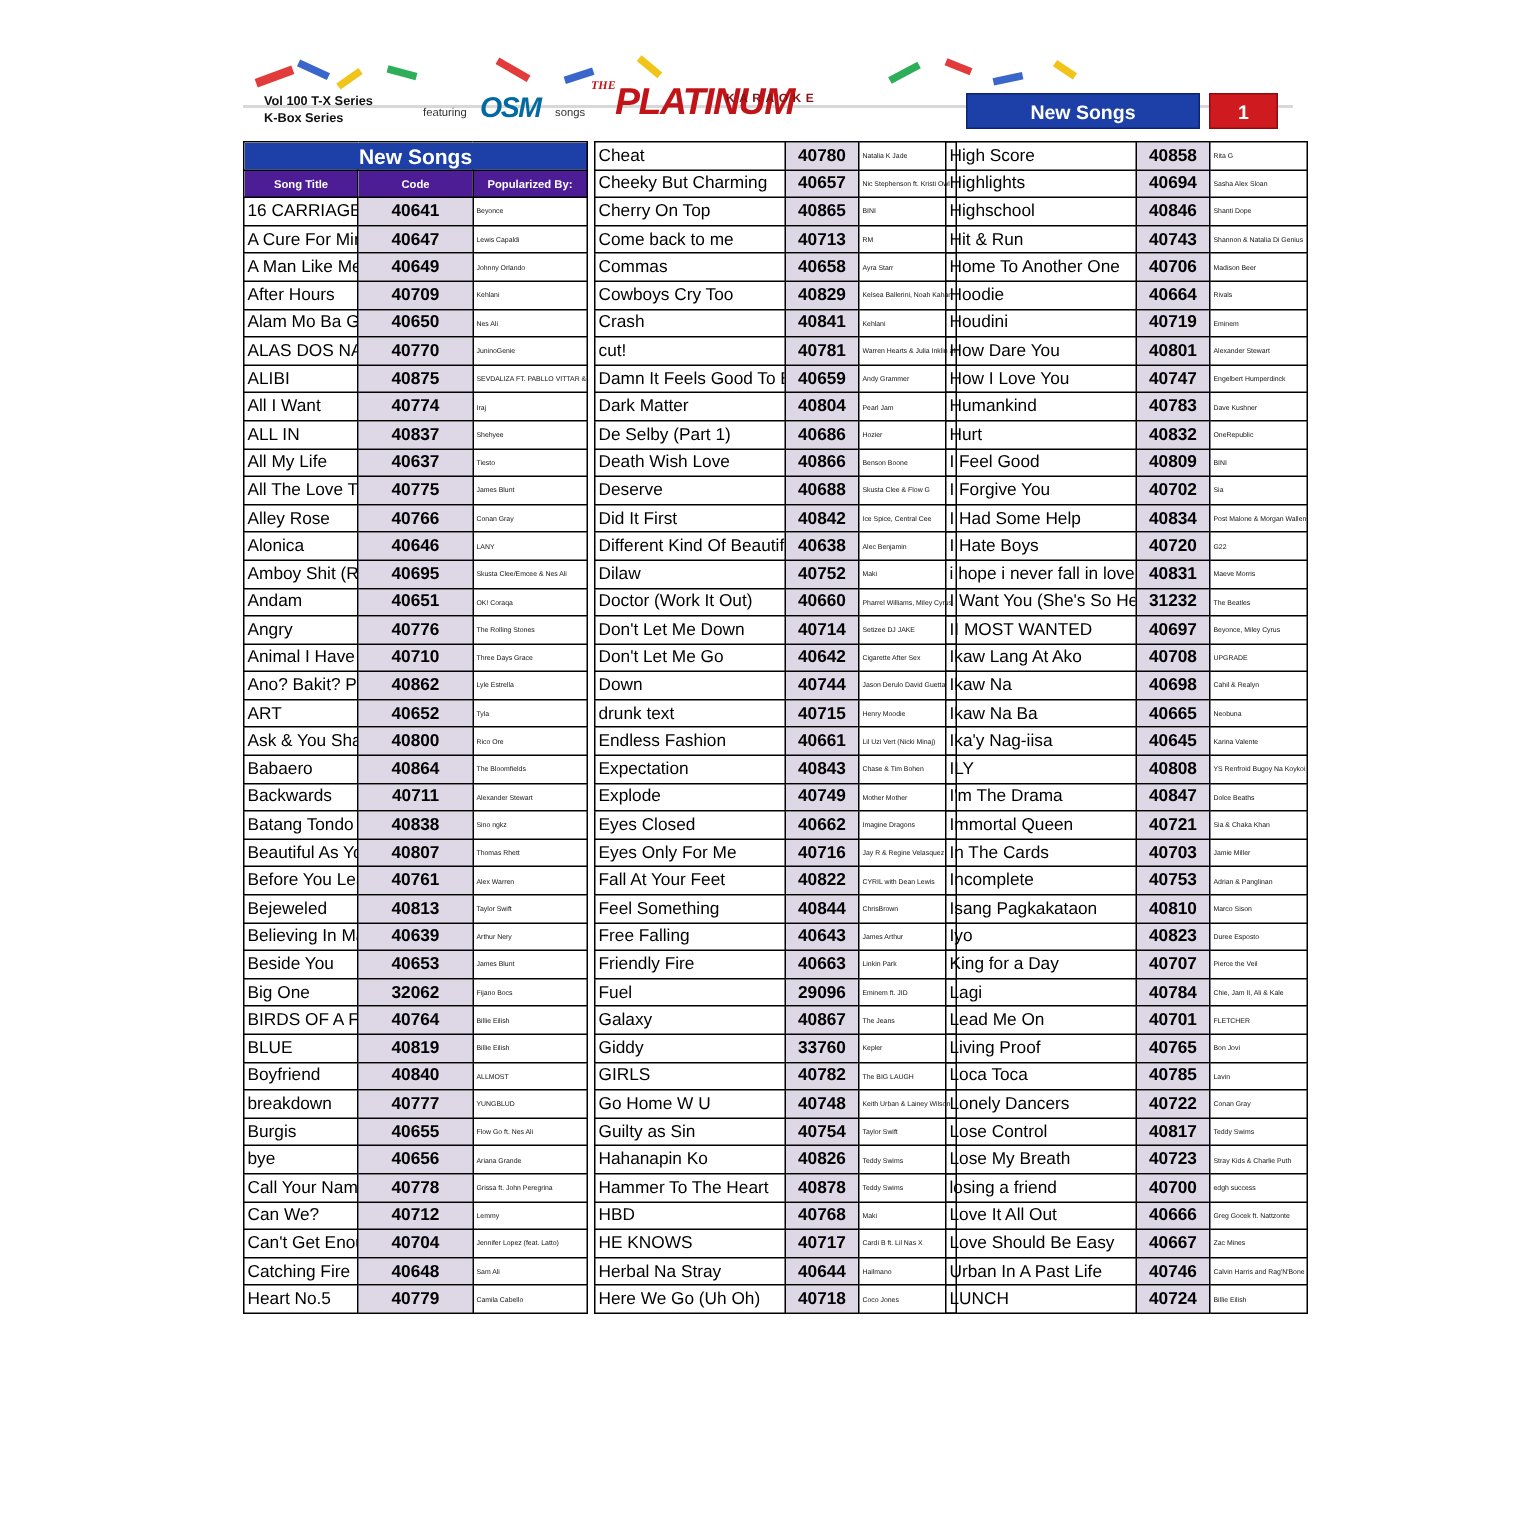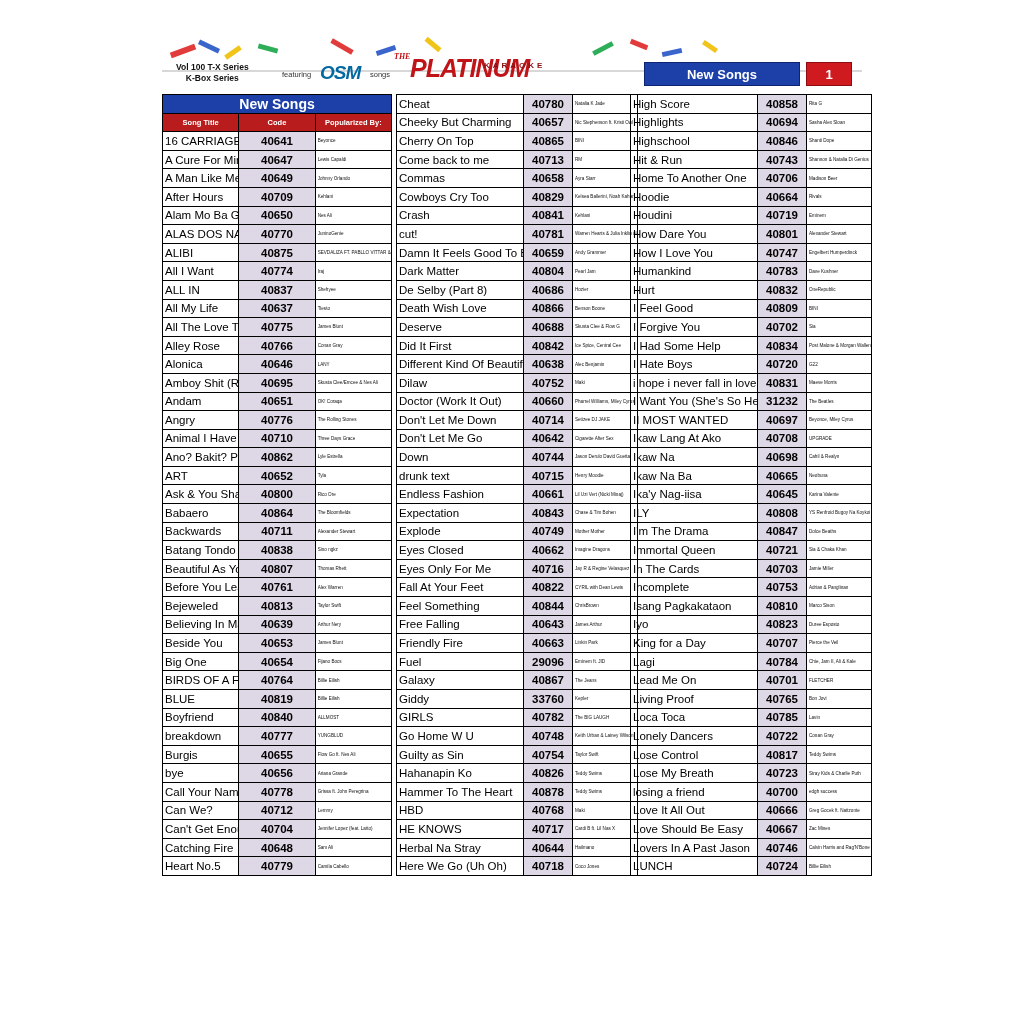--- a/index.html
+++ b/index.html
@@ -27,21 +27,20 @@
     height: 52px;
   }
   .vol-block {
     position: absolute;
     left: 14px;
     top: 22px;
     font-size: 8.5px;
     line-height: 11px;
     color: #111;
     font-weight: bold;
-    text-align: center;
   }
   .vol-block .l2 { font-weight: bold; }
   .featuring {
     position: absolute;
     left: 120px;
     top: 30px;
     font-size: 7.5px;
     color: #333;
     text-align: center;
   }
@@ -162,21 +161,21 @@
   .banner td {
     background: #1c3fa8;
     color: #ffffff;
     font-size: 14px;
     font-weight: bold;
     text-align: center;
     height: 20px;
     border: 1px solid #0d2470;
   }
   .subhead td {
-    background: #b91c1c;
+    background: #4c1d95;
     color: #ffffff;
     font-size: 7.5px;
     font-weight: bold;
     text-align: center;
     height: 11px;
     border: 1px solid #0d2470;
   }
 </style>
 </head>
 <body>
@@ -364,21 +363,21 @@
               <td class="c-code">40639</td>
               <td class="c-artist">Arthur Nery</td>
             </tr>
             <tr>
               <td class="c-title">Beside You</td>
               <td class="c-code">40653</td>
               <td class="c-artist">James Blunt</td>
             </tr>
             <tr>
               <td class="c-title">Big One</td>
-              <td class="c-code">40654</td>
+              <td class="c-code">32062</td>
               <td class="c-artist">Fijano Bocs</td>
             </tr>
             <tr>
               <td class="c-title">BIRDS OF A FEATHER</td>
               <td class="c-code">40764</td>
               <td class="c-artist">Billie Eilish</td>
             </tr>
             <tr>
               <td class="c-title">BLUE</td>
               <td class="c-code">40819</td>
@@ -479,21 +478,21 @@
               <td class="c-title">Damn It Feels Good To Be Me</td>
               <td class="c-code">40659</td>
               <td class="c-artist">Andy Grammer</td>
             </tr>
             <tr>
               <td class="c-title">Dark Matter</td>
               <td class="c-code">40804</td>
               <td class="c-artist">Pearl Jam</td>
             </tr>
             <tr>
-              <td class="c-title">De Selby (Part 8)</td>
+              <td class="c-title">De Selby (Part 1)</td>
               <td class="c-code">40686</td>
               <td class="c-artist">Hozier</td>
             </tr>
             <tr>
               <td class="c-title">Death Wish Love</td>
               <td class="c-code">40866</td>
               <td class="c-artist">Benson Boone</td>
             </tr>
             <tr>
               <td class="c-title">Deserve</td>
@@ -845,21 +844,21 @@
               <td class="c-title">Love It All Out</td>
               <td class="c-code">40666</td>
               <td class="c-artist">Greg Gocek ft. Nattzonte</td>
             </tr>
             <tr>
               <td class="c-title">Love Should Be Easy</td>
               <td class="c-code">40667</td>
               <td class="c-artist">Zac Mines</td>
             </tr>
             <tr>
-              <td class="c-title">Lovers In A Past Jason</td>
+              <td class="c-title">Urban In A Past Life</td>
               <td class="c-code">40746</td>
               <td class="c-artist">Calvin Harris and Rag'N'Bone Man</td>
             </tr>
             <tr>
               <td class="c-title">LUNCH</td>
               <td class="c-code">40724</td>
               <td class="c-artist">Billie Eilish</td>
             </tr>
           </tbody>
         </table>

